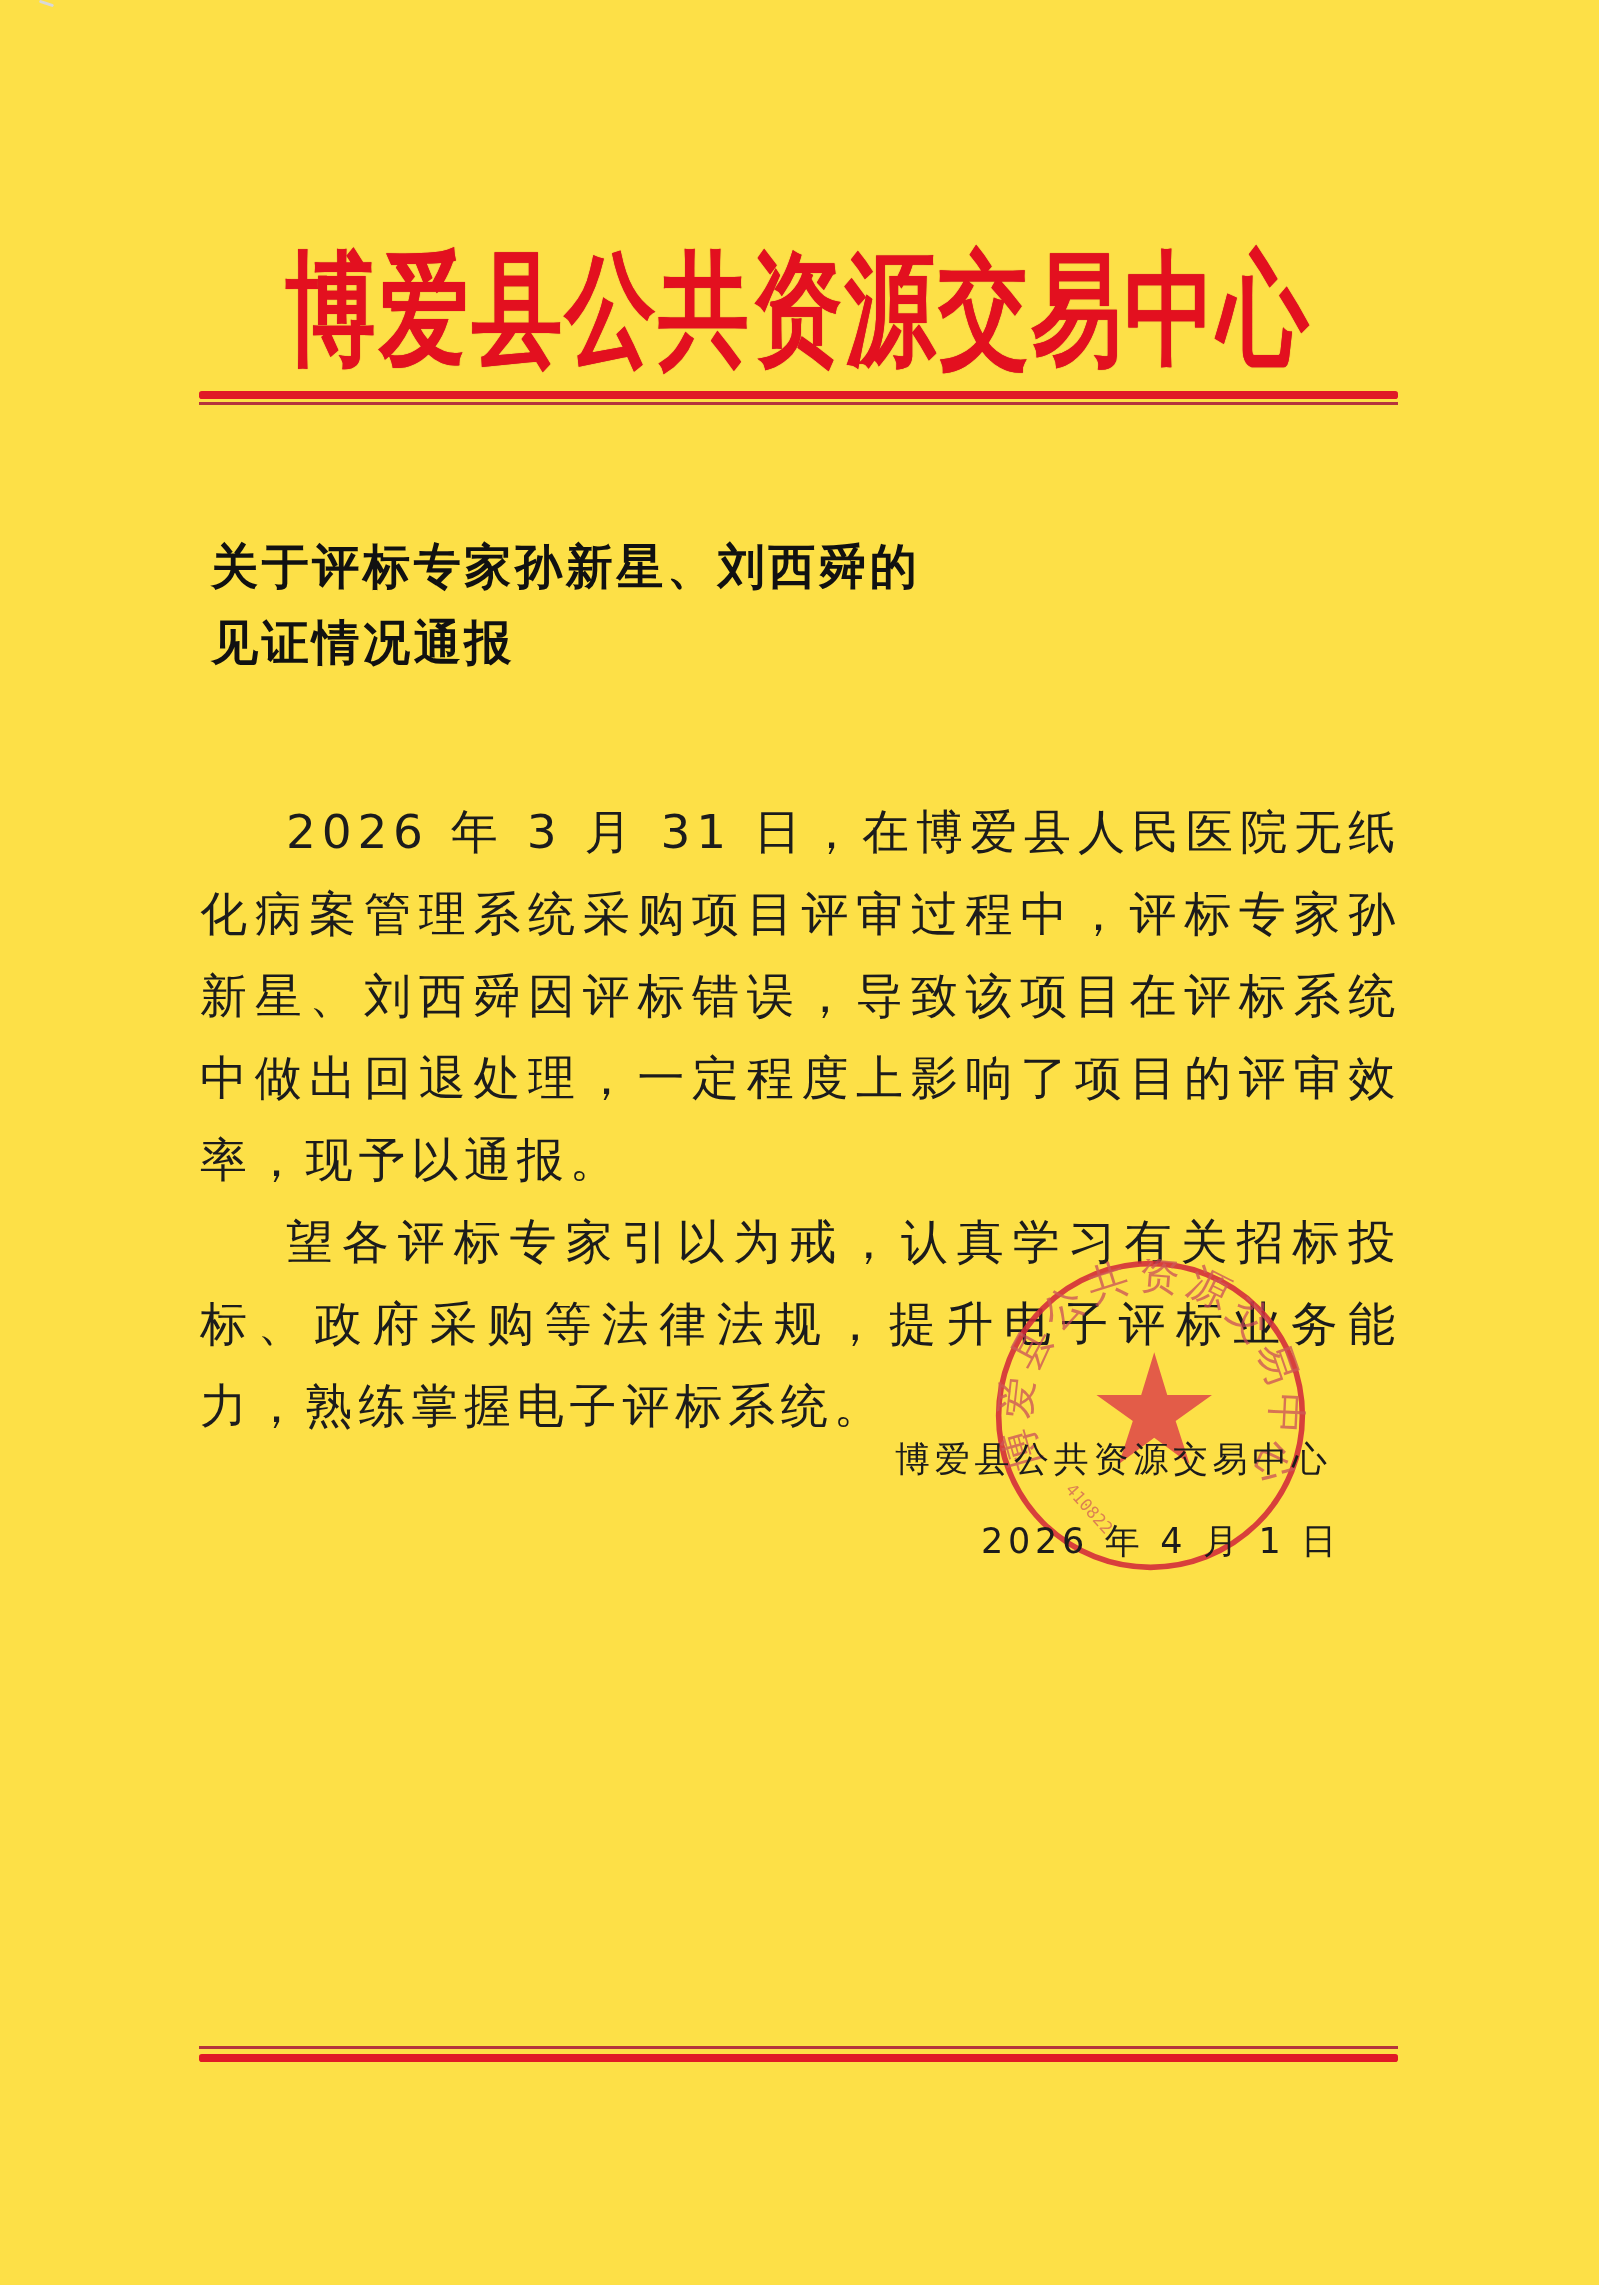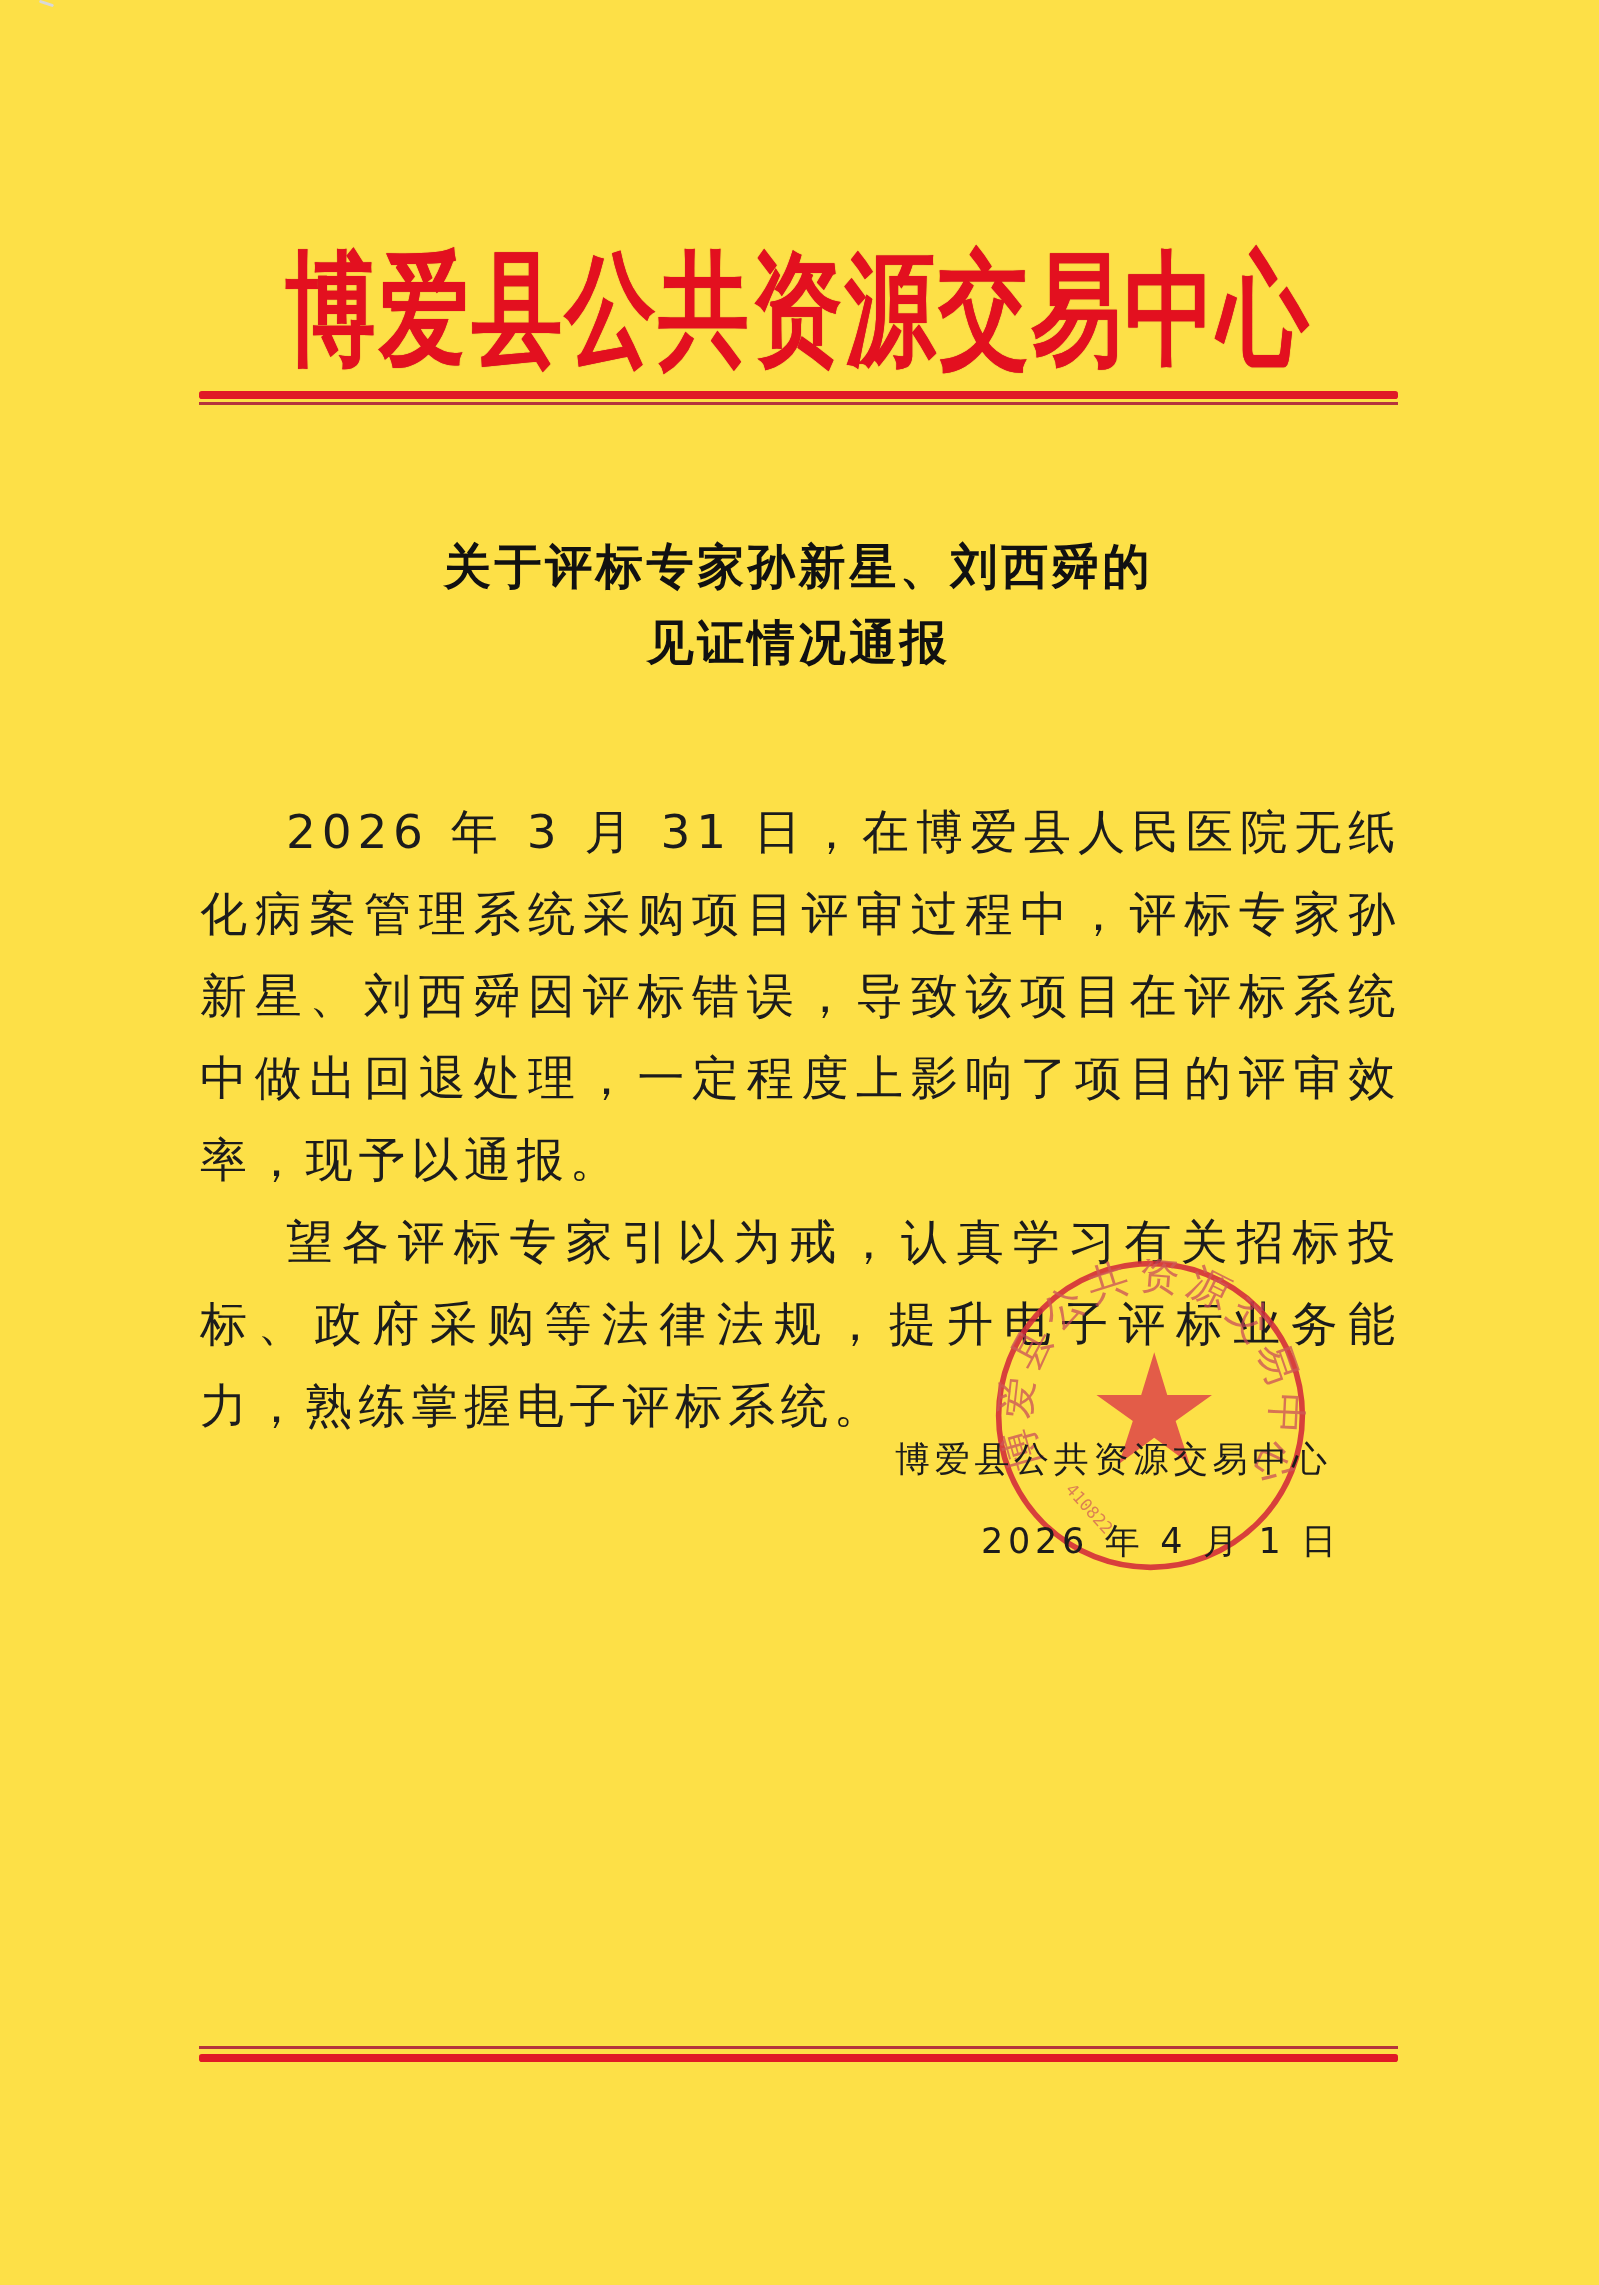--- a/index.html
+++ b/index.html
@@ -66,21 +66,21 @@
     width: 1199px;
     height: 2.8px;
     background: #b5343c;
   }
   
   .doc-title {
     position: absolute;
     left: 199px;
     top: 533px;
     width: 1199px;
-    text-align: center;
+    text-align: left;
     font-family: "DejaVu Serif", "Liberation Serif", serif;
     font-weight: bold;
     color: #111;
   }
   .doc-title .title-line {
     display: block;
     font-size: 48px;
     height: 76px;
     line-height: 67px;
     letter-spacing: 3.7px;

